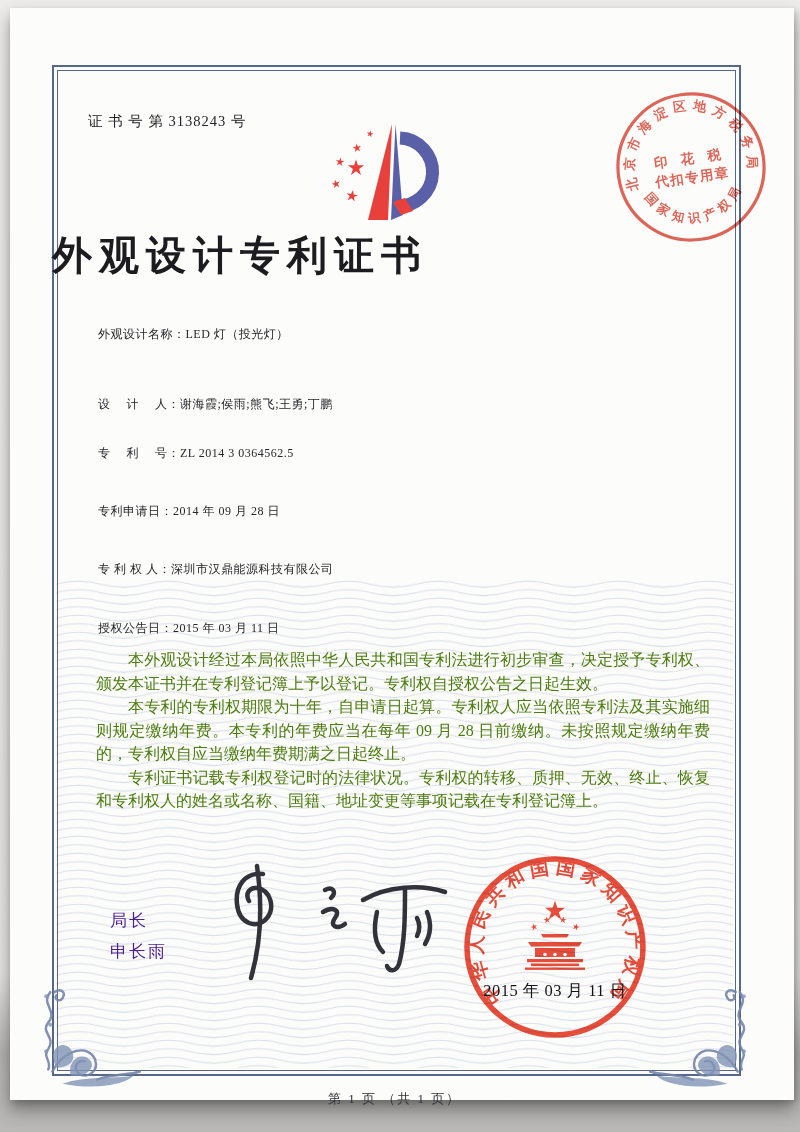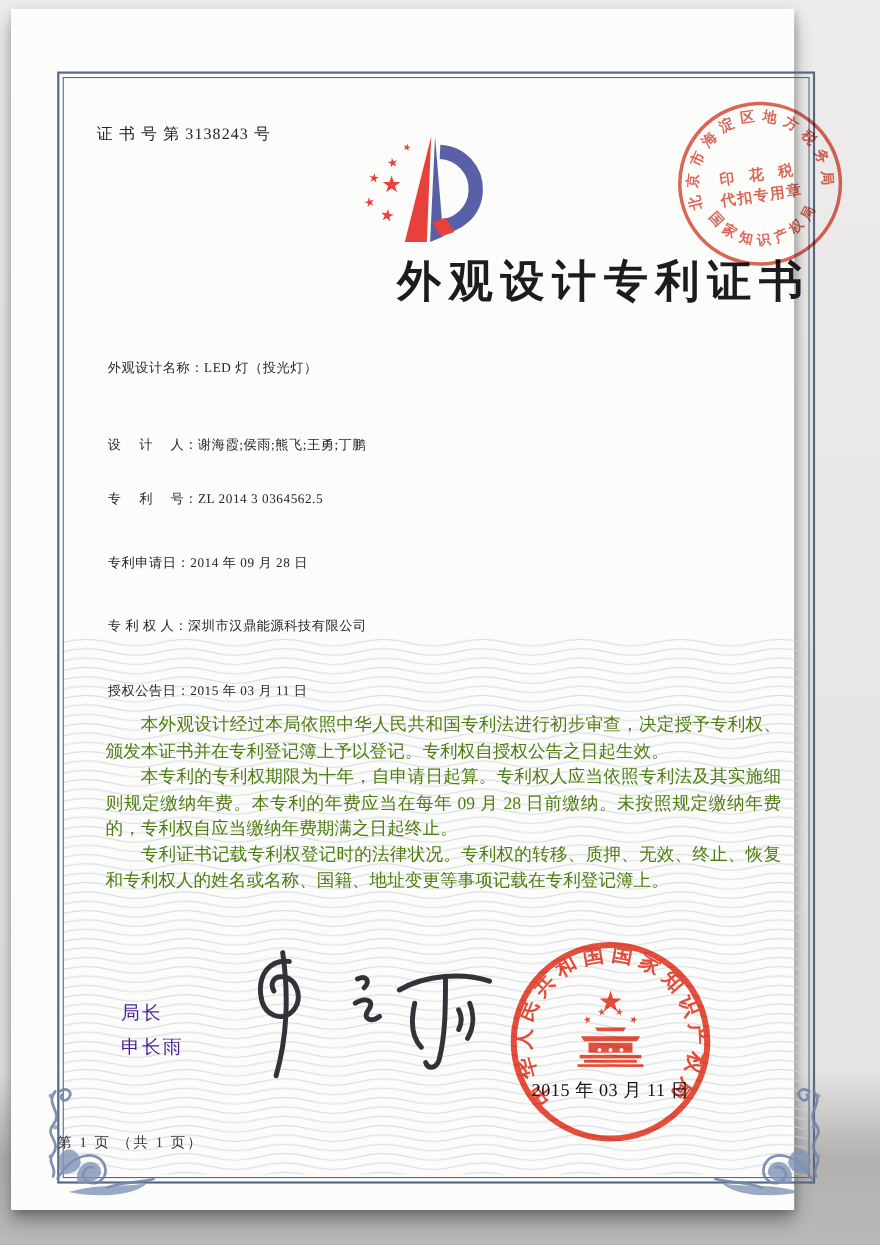--- a/index.html
+++ b/index.html
@@ -1,48 +1,48 @@
 <!DOCTYPE html>
 <html><head>
 <meta charset="utf-8">
 <style>
   html,body{margin:0;padding:0;}
   body{width:800px;height:1132px;overflow:hidden;
        font-family:"Liberation Serif", serif;}
   .stage{position:relative;width:800px;height:1132px;
          background:linear-gradient(180deg,#edecea 0%,#e5e4e2 86%,#b2b1af 93%,#bab9b7 100%);}
-  .paper{position:absolute;left:10px;top:8px;width:712px;height:1092px;
+  .paper{position:absolute;left:10px;top:8px;width:784px;height:1092px;
          background:#fcfcfa;
          box-shadow:0 10px 16px rgba(45,45,45,.45), 2px 3px 6px rgba(0,0,0,.18);}
   .frame{position:absolute;left:42px;top:57px;width:685px;height:1007px;
          border:2px solid #566889;}
   .frame-inner{position:absolute;inset:3px;border:1px solid #566889;}
   .waves{position:absolute;left:46px;top:572px;width:677px;height:488px;opacity:.75;}
   .cert-no{position:absolute;left:78px;top:104px;font-size:14.5px;color:#23232a;
            letter-spacing:1px;}
   .logo{position:absolute;left:320px;top:104px;width:150px;height:120px;}
-  .title{position:absolute;left:42px;top:220px;width:685px;text-align:right;
+  .title{position:absolute;left:42px;top:220px;width:685px;text-align:left;
          font-size:40px;font-weight:700;letter-spacing:7px;color:#1b1b20;}
   .field{position:absolute;left:88px;font-size:12px;color:#26262b;letter-spacing:.5px;
          white-space:nowrap;}
   .f0{top:318px}.f1{top:388px}.f2{top:437px}.f3{top:495px}.f4{top:553px}.f5{top:612px}
   .body-text{position:absolute;left:86px;top:640px;width:614px;
              font-size:16px;line-height:23.5px;color:#4d7c0f;text-align:justify;}
   .body-text p{margin:0;text-indent:2em;}
   .officer{position:absolute;left:100px;top:897px;
            font-family:"Liberation Sans", sans-serif;font-size:17px;color:#4c1d95;
            letter-spacing:2px;line-height:31px;}
   .autograph{position:absolute;left:195px;top:852px;width:270px;height:130px;}
   .seal{position:absolute;left:449px;top:843px;width:192px;height:192px;
         mix-blend-mode:multiply;opacity:.94;}
   .seal-date{position:absolute;left:449px;top:972px;width:192px;text-align:center;
              font-size:16.5px;color:#141417;letter-spacing:.5px;z-index:6;}
   .stamp{position:absolute;left:591px;top:69px;width:180px;height:180px;
          mix-blend-mode:multiply;opacity:.92;}
-  .footer{position:absolute;left:42px;top:1022px;width:685px;
+  .footer{position:absolute;left:42px;top:1082px;width:685px;text-align:center;
           font-size:13px;letter-spacing:2px;color:#33333a;}
   .flourish{position:absolute;width:112px;height:112px;}
   .flo-left{left:26px;top:978px;}
   .flo-right{left:632px;top:978px;transform:scaleX(-1);}
   .hidden-defs{position:absolute;width:0;height:0;}
 </style>
 </head>
 <body>
 
 <div class="stage">

